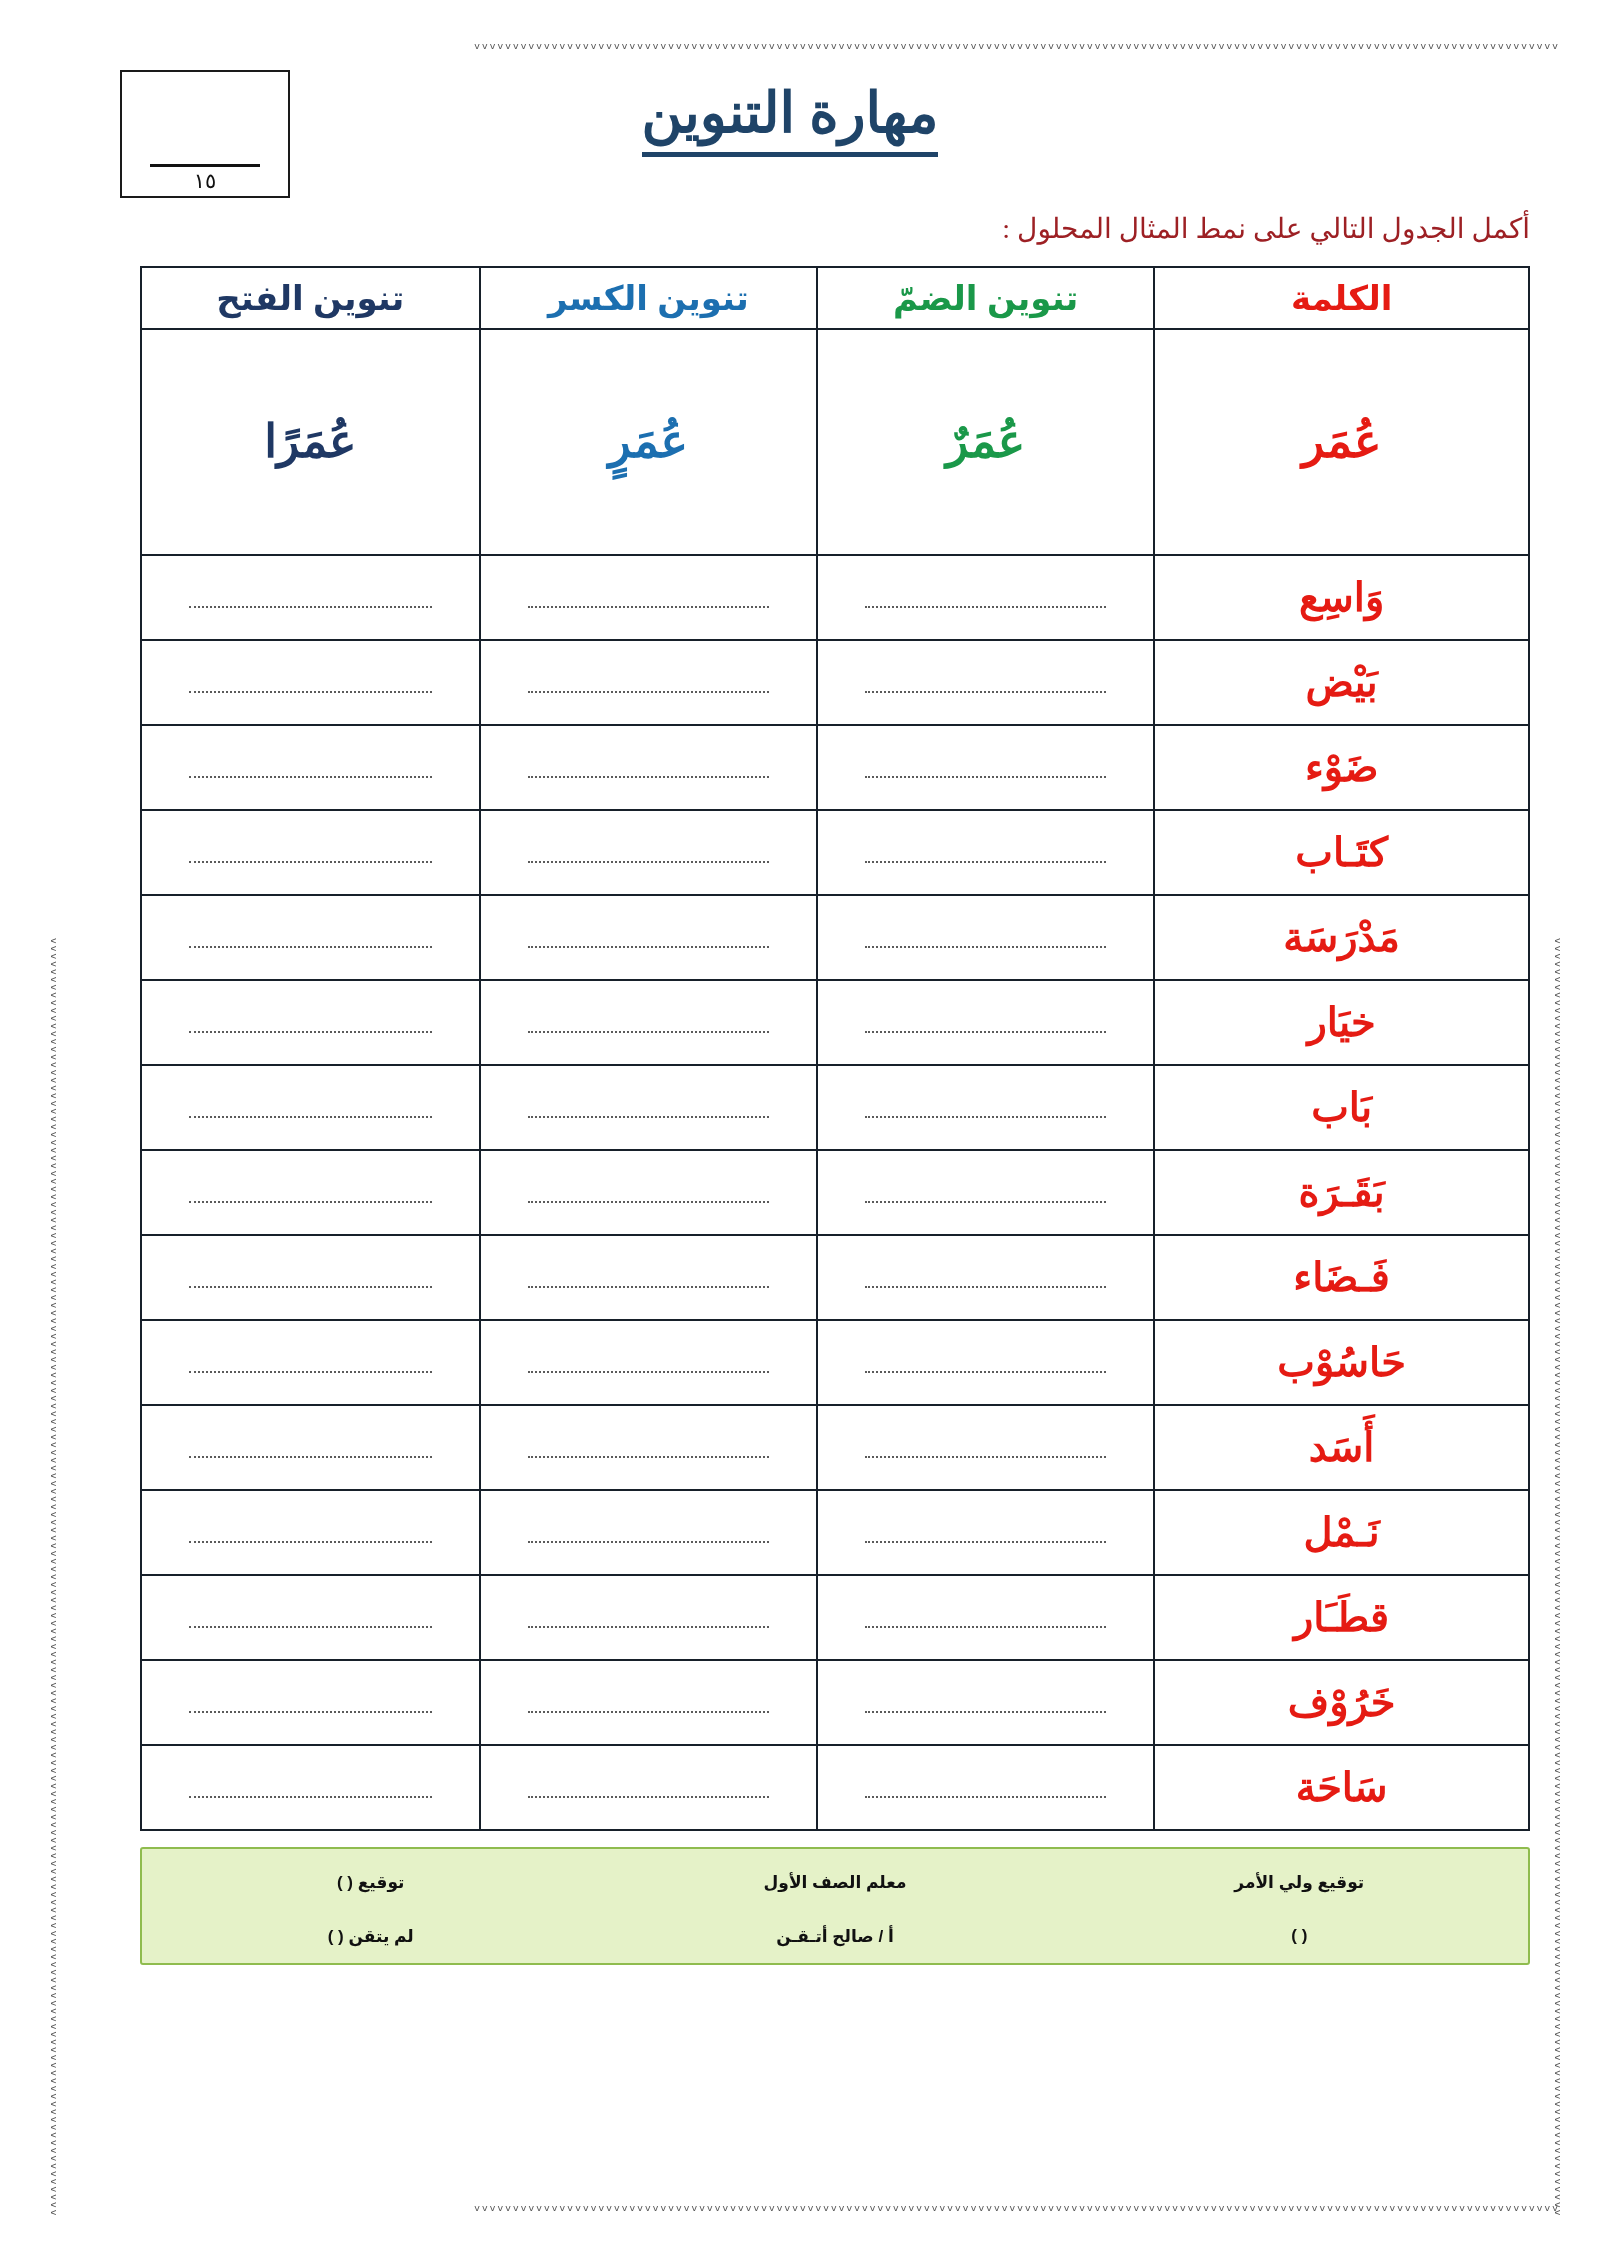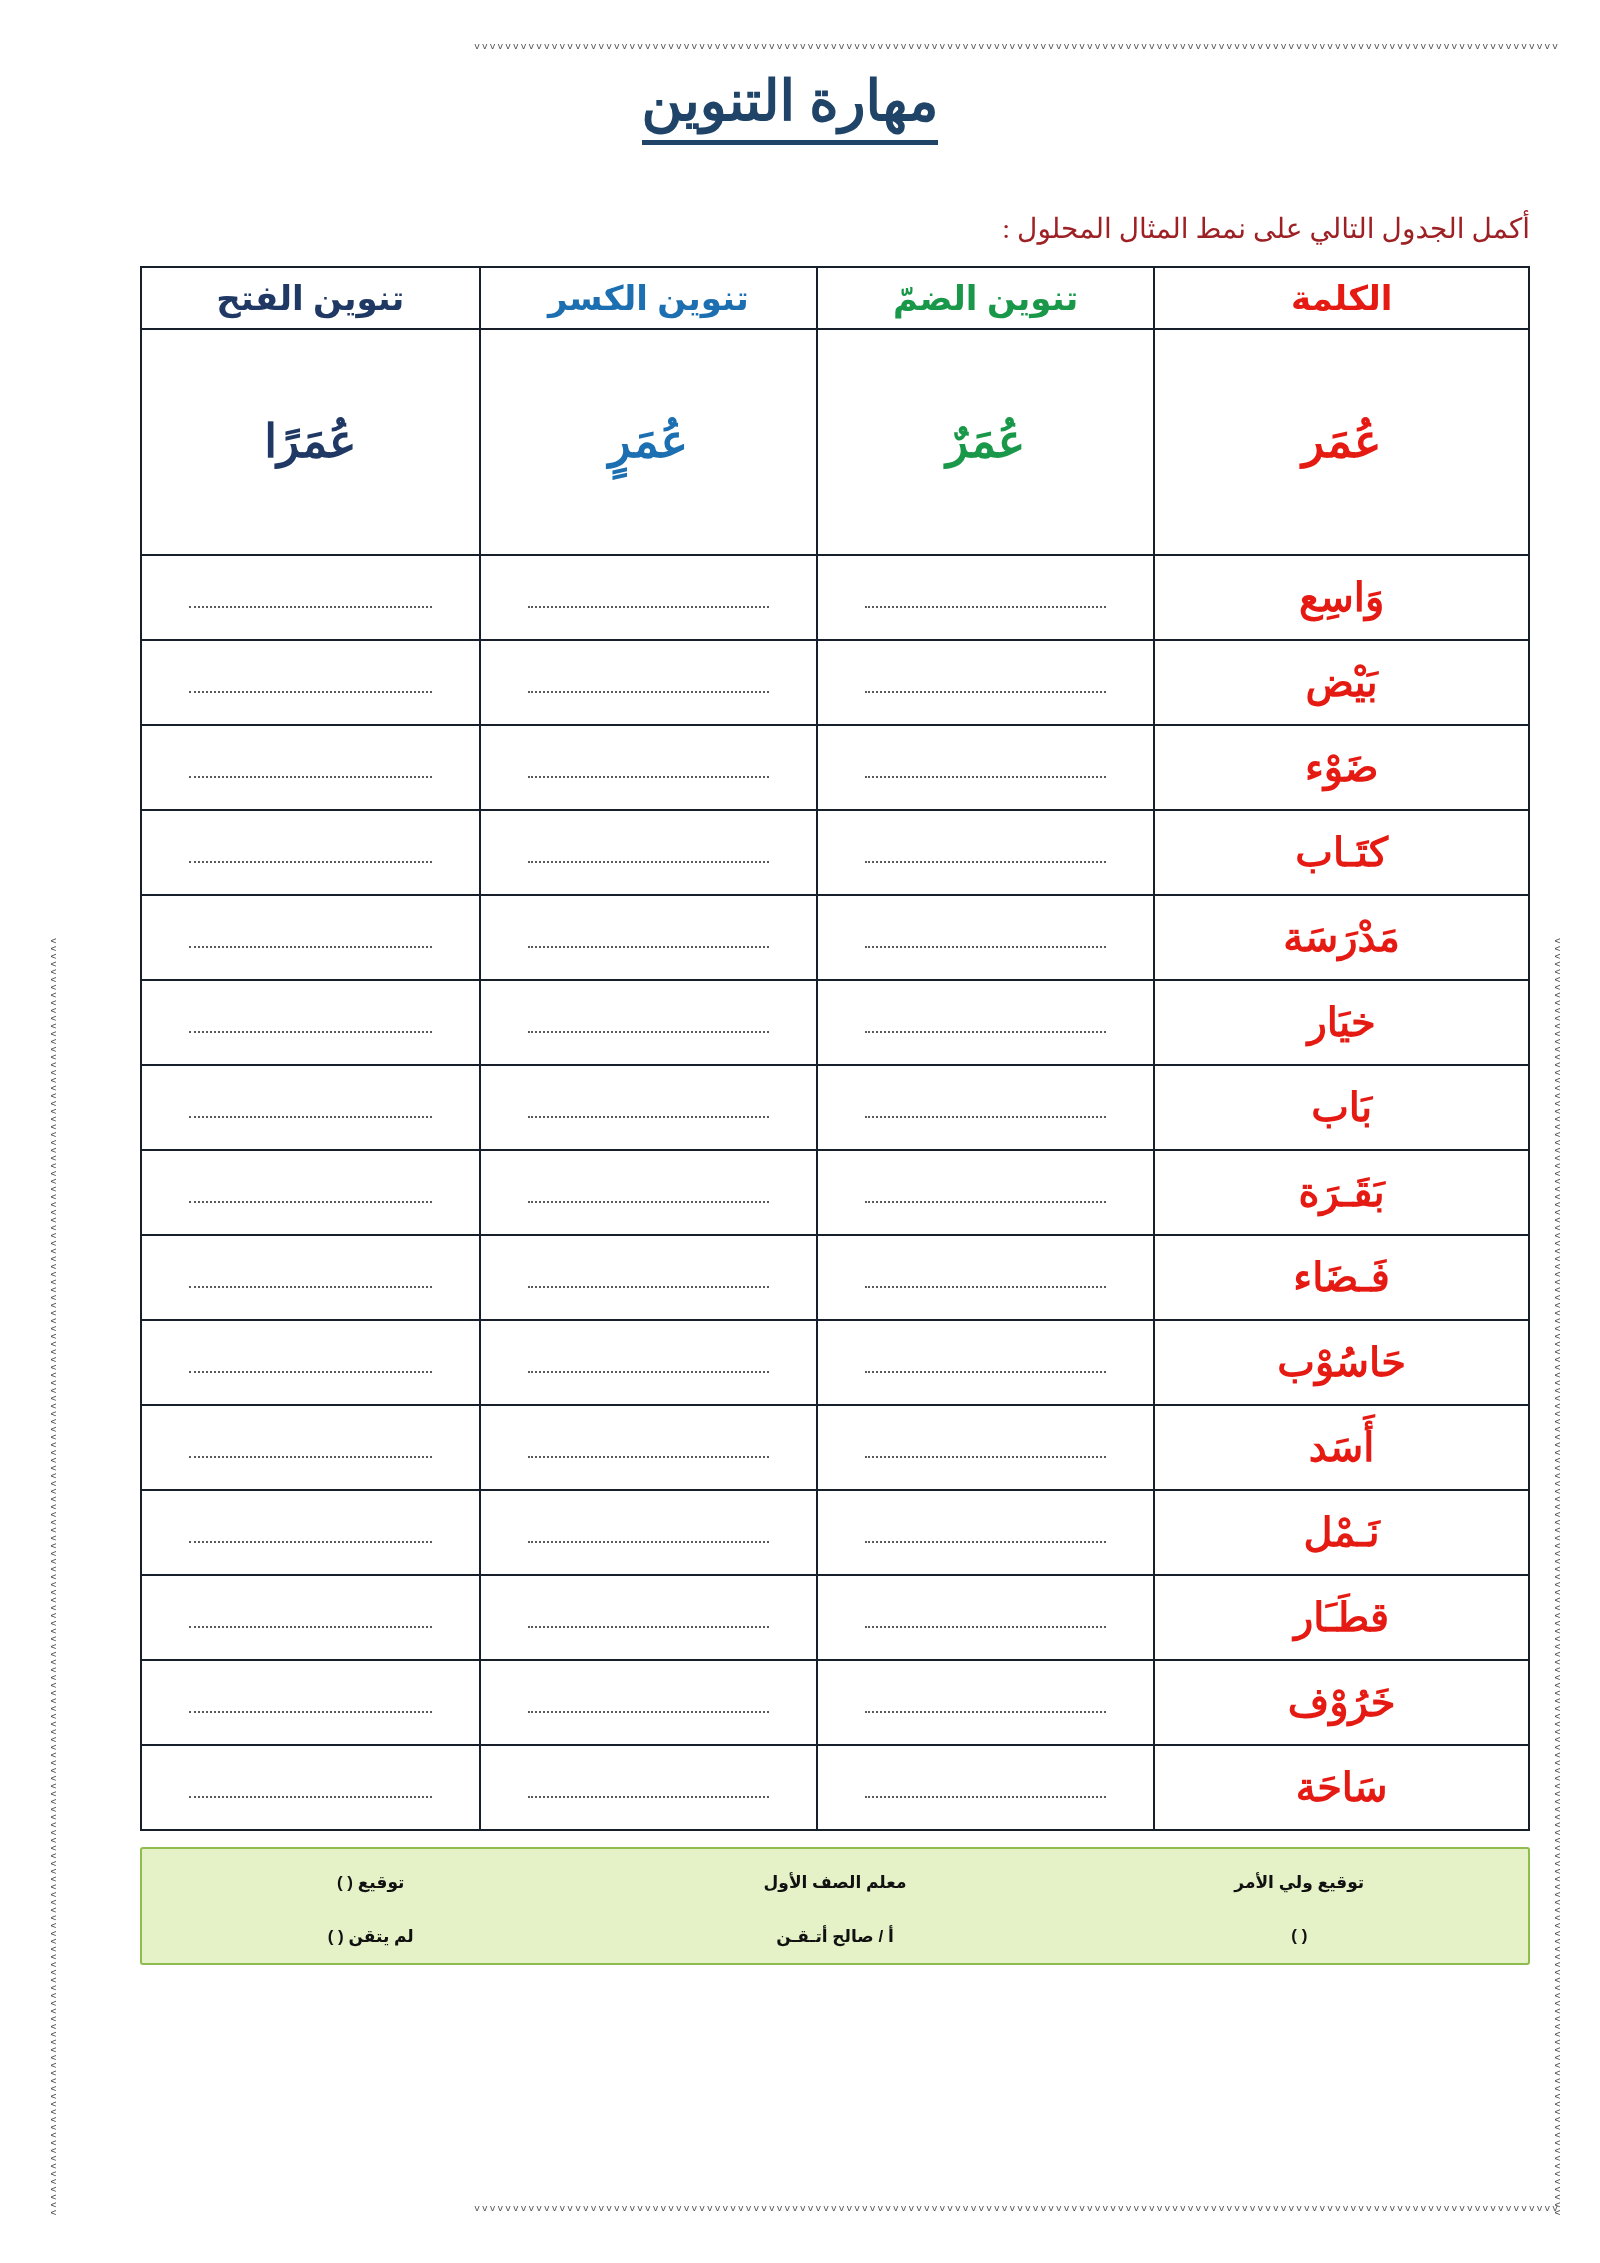--- a/index.html
+++ b/index.html
@@ -77,21 +77,21 @@
     font-size: 21px;
     color: #111;
     font-family: "Liberation Serif", serif;
     line-height: 1;
   }
 
   .title-wrap {
     position: absolute;
     right: 200px;
     left: 180px;
-    top: 4px;
+    top: 16px;
     text-align: center;
   }
   .title {
     display: inline-block;
     font-size: 56px;
     font-weight: 700;
     color: #1f4468;
     font-family: "Liberation Serif", "DejaVu Serif", serif;
     border-bottom: 5px solid #1f4468;
     padding-bottom: 4px;
@@ -206,20 +206,26 @@
   <div class="zz zz-top">ᵛᵛᵛᵛᵛᵛᵛᵛᵛᵛᵛᵛᵛᵛᵛᵛᵛᵛᵛᵛᵛᵛᵛᵛᵛᵛᵛᵛᵛᵛᵛᵛᵛᵛᵛᵛᵛᵛᵛᵛᵛᵛᵛᵛᵛᵛᵛᵛᵛᵛᵛᵛᵛᵛᵛᵛᵛᵛᵛᵛᵛᵛᵛᵛᵛᵛᵛᵛᵛᵛᵛᵛᵛᵛᵛᵛᵛᵛᵛᵛᵛᵛᵛᵛᵛᵛᵛᵛᵛᵛᵛᵛᵛᵛᵛᵛᵛᵛᵛᵛᵛᵛᵛᵛᵛᵛᵛᵛᵛᵛᵛᵛᵛᵛᵛᵛᵛᵛᵛᵛᵛᵛᵛᵛᵛᵛᵛᵛᵛᵛᵛᵛᵛᵛᵛᵛᵛᵛᵛᵛ</div>
   <div class="zz zz-bottom">ᵛᵛᵛᵛᵛᵛᵛᵛᵛᵛᵛᵛᵛᵛᵛᵛᵛᵛᵛᵛᵛᵛᵛᵛᵛᵛᵛᵛᵛᵛᵛᵛᵛᵛᵛᵛᵛᵛᵛᵛᵛᵛᵛᵛᵛᵛᵛᵛᵛᵛᵛᵛᵛᵛᵛᵛᵛᵛᵛᵛᵛᵛᵛᵛᵛᵛᵛᵛᵛᵛᵛᵛᵛᵛᵛᵛᵛᵛᵛᵛᵛᵛᵛᵛᵛᵛᵛᵛᵛᵛᵛᵛᵛᵛᵛᵛᵛᵛᵛᵛᵛᵛᵛᵛᵛᵛᵛᵛᵛᵛᵛᵛᵛᵛᵛᵛᵛᵛᵛᵛᵛᵛᵛᵛᵛᵛᵛᵛᵛᵛᵛᵛᵛᵛᵛᵛᵛᵛᵛᵛ</div>
   <div class="zz zz-left">ᵛᵛᵛᵛᵛᵛᵛᵛᵛᵛᵛᵛᵛᵛᵛᵛᵛᵛᵛᵛᵛᵛᵛᵛᵛᵛᵛᵛᵛᵛᵛᵛᵛᵛᵛᵛᵛᵛᵛᵛᵛᵛᵛᵛᵛᵛᵛᵛᵛᵛᵛᵛᵛᵛᵛᵛᵛᵛᵛᵛᵛᵛᵛᵛᵛᵛᵛᵛᵛᵛᵛᵛᵛᵛᵛᵛᵛᵛᵛᵛᵛᵛᵛᵛᵛᵛᵛᵛᵛᵛᵛᵛᵛᵛᵛᵛᵛᵛᵛᵛᵛᵛᵛᵛᵛᵛᵛᵛᵛᵛᵛᵛᵛᵛᵛᵛᵛᵛᵛᵛᵛᵛᵛᵛᵛᵛᵛᵛᵛᵛᵛᵛᵛᵛᵛᵛᵛᵛᵛᵛᵛᵛᵛᵛᵛᵛᵛᵛᵛᵛᵛᵛᵛᵛᵛᵛᵛᵛᵛᵛᵛᵛᵛᵛᵛ</div>
   <div class="zz zz-right">ᵛᵛᵛᵛᵛᵛᵛᵛᵛᵛᵛᵛᵛᵛᵛᵛᵛᵛᵛᵛᵛᵛᵛᵛᵛᵛᵛᵛᵛᵛᵛᵛᵛᵛᵛᵛᵛᵛᵛᵛᵛᵛᵛᵛᵛᵛᵛᵛᵛᵛᵛᵛᵛᵛᵛᵛᵛᵛᵛᵛᵛᵛᵛᵛᵛᵛᵛᵛᵛᵛᵛᵛᵛᵛᵛᵛᵛᵛᵛᵛᵛᵛᵛᵛᵛᵛᵛᵛᵛᵛᵛᵛᵛᵛᵛᵛᵛᵛᵛᵛᵛᵛᵛᵛᵛᵛᵛᵛᵛᵛᵛᵛᵛᵛᵛᵛᵛᵛᵛᵛᵛᵛᵛᵛᵛᵛᵛᵛᵛᵛᵛᵛᵛᵛᵛᵛᵛᵛᵛᵛᵛᵛᵛᵛᵛᵛᵛᵛᵛᵛᵛᵛᵛᵛᵛᵛᵛᵛᵛᵛᵛᵛᵛᵛᵛ</div>
 </div>
 
 <div class="sheet">
 
   <div class="header">
 
+    <div class="score-box">
+      <div class="score-inner">
+        <div class="score-line"></div>
+        <div class="score-den">١٥</div>
+      </div>
+    </div>
 
     <div class="title-wrap">
       <span class="title">مهارة التنوين</span>
     </div>
 
     <div class="instruction">أكمل الجدول التالي على نمط المثال المحلول :</div>
   </div>
 
   <table class="tanween">
     <colgroup>

